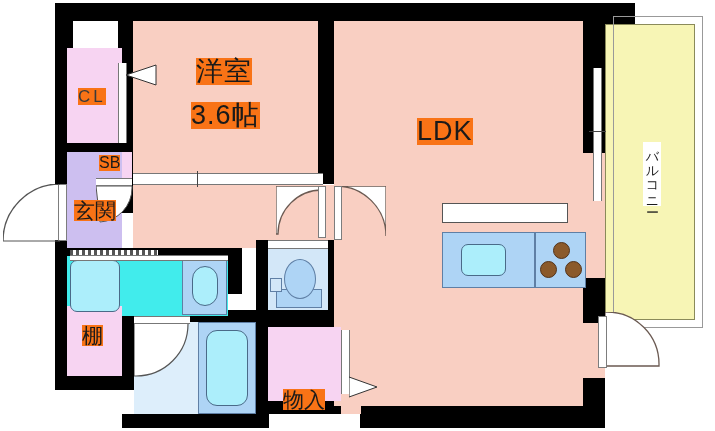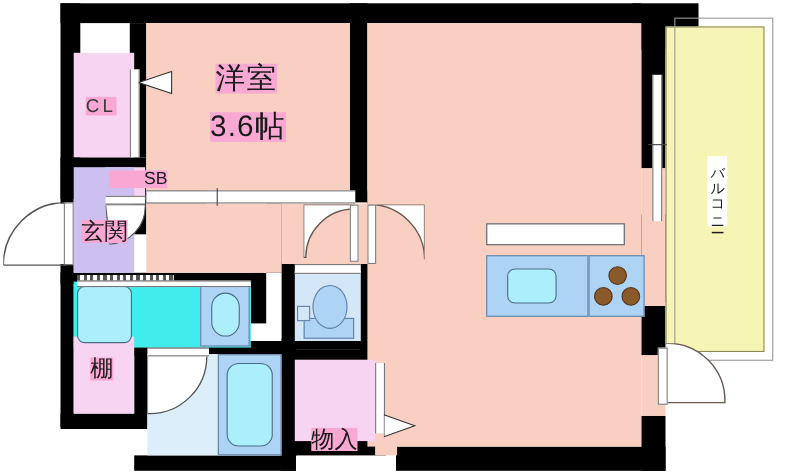--- a/index.html
+++ b/index.html
@@ -12,24 +12,24 @@
   .balcony{background:#f7f5b5;border:1px solid #8a8a5a;}
   .closet{background:#f7d4f2;}
   .genkan{background:#cdbff0;}
   .wash{background:#41ecec;}
   .bath{background:#ddeefb;}
   .toilet{background:#d3e7f8;}
   .fixture{background:#aed4f5;border:1px solid #5f7fa5;}
   .sink-basin{background:#aceefb;border:1px solid #4a6a88;border-radius:7px;}
   .white{background:#ffffff;}
   .outline{border:1px solid #555;}
-  .lbl{position:absolute;background:#f9a8d4;color:#1a1a1a;line-height:1;white-space:nowrap;text-align:center;}
+  .lbl{position:absolute;background:#f97316;color:#1a1a1a;line-height:1;white-space:nowrap;text-align:center;}
   .lbl-big{font-size:27px;letter-spacing:1px;}
   .lbl-mid{font-size:21px;}
-  .lbl-sm{font-size:13px;padding-left:32px;}
+  .lbl-sm{font-size:13px;}
   .lbl-cl{font-size:17px;letter-spacing:3px;color:#3a3a3a;}
   .vlabel{writing-mode:vertical-rl;text-orientation:upright;font-size:13px;background:#ffffff;color:#1a1a1a;letter-spacing:1px;}
   .door-leaf{background:#ffffff;border:1px solid #7d7d7d;}
   .slide{background:#ffffff;border-top:1px solid #777;border-bottom:1px solid #777;}
   .slide-v{background:#ffffff;border-left:1px solid #777;border-right:1px solid #777;}
   .burner{position:absolute;background:#8b5a2b;border:1px solid #53331a;border-radius:50%;}
   .hatch{background:repeating-linear-gradient(90deg,#555 0 3px,#fff 3px 6px);}
 </style>
 </head>
 <body>
@@ -186,19 +186,20 @@
   </svg>
   <div class="abs door-leaf" style="left:598px;top:316px;width:9px;height:52px;"></div>
 
   <div class="lbl lbl-cl" style="left:78px;top:88px;">CL</div>
   <div class="lbl lbl-sm" style="left:99px;top:155px;font-size:16px;">SB</div>
   <div class="lbl lbl-mid" style="left:74px;top:200px;">玄関</div>
 
   <div class="lbl lbl-big" style="left:196px;top:58px;">洋室</div>
   <div class="lbl lbl-big" style="left:191px;top:102px;">3.6帖</div>
 
+  <div class="lbl lbl-big" style="left:417px;top:118px;">LDK</div>
 
   <div class="lbl lbl-mid" style="left:82px;top:325px;">棚</div>
   <div class="lbl lbl-mid" style="left:283px;top:389px;">物入</div>
 
   <div class="abs vlabel" style="left:643px;top:142px;">バルコニー</div>
 
 </div>
 
 </body></html>

